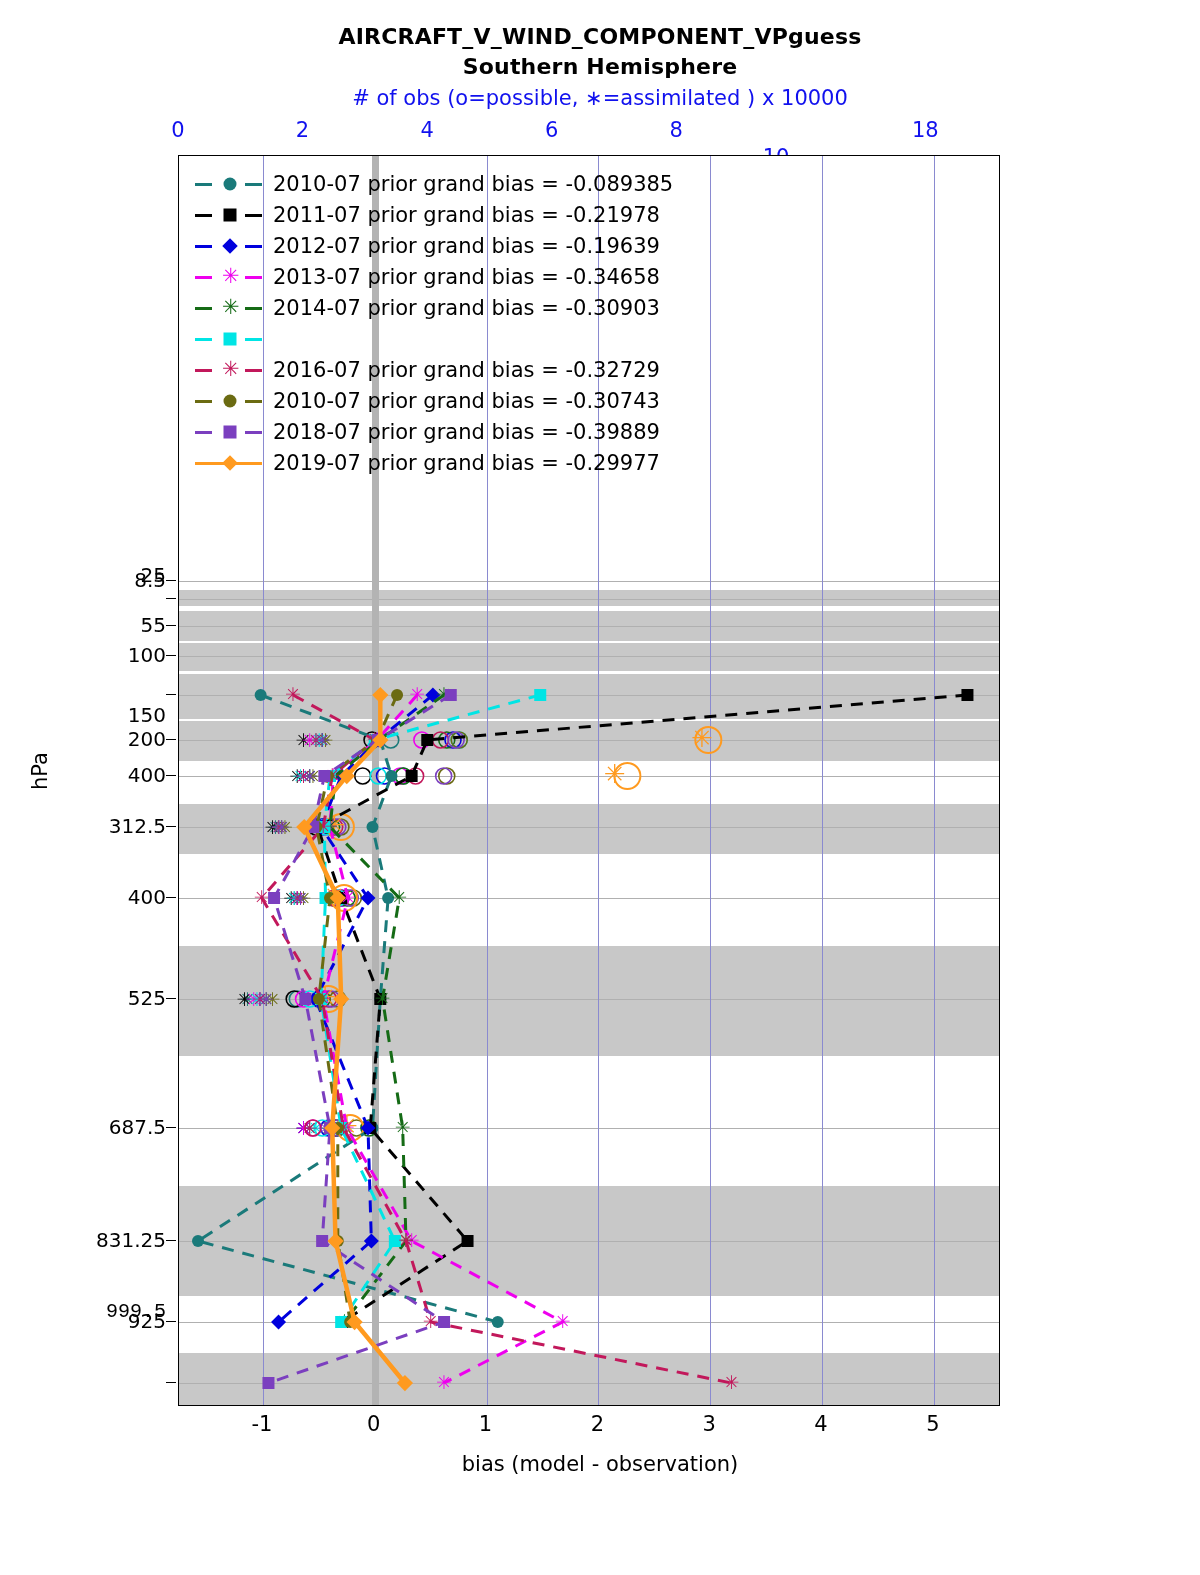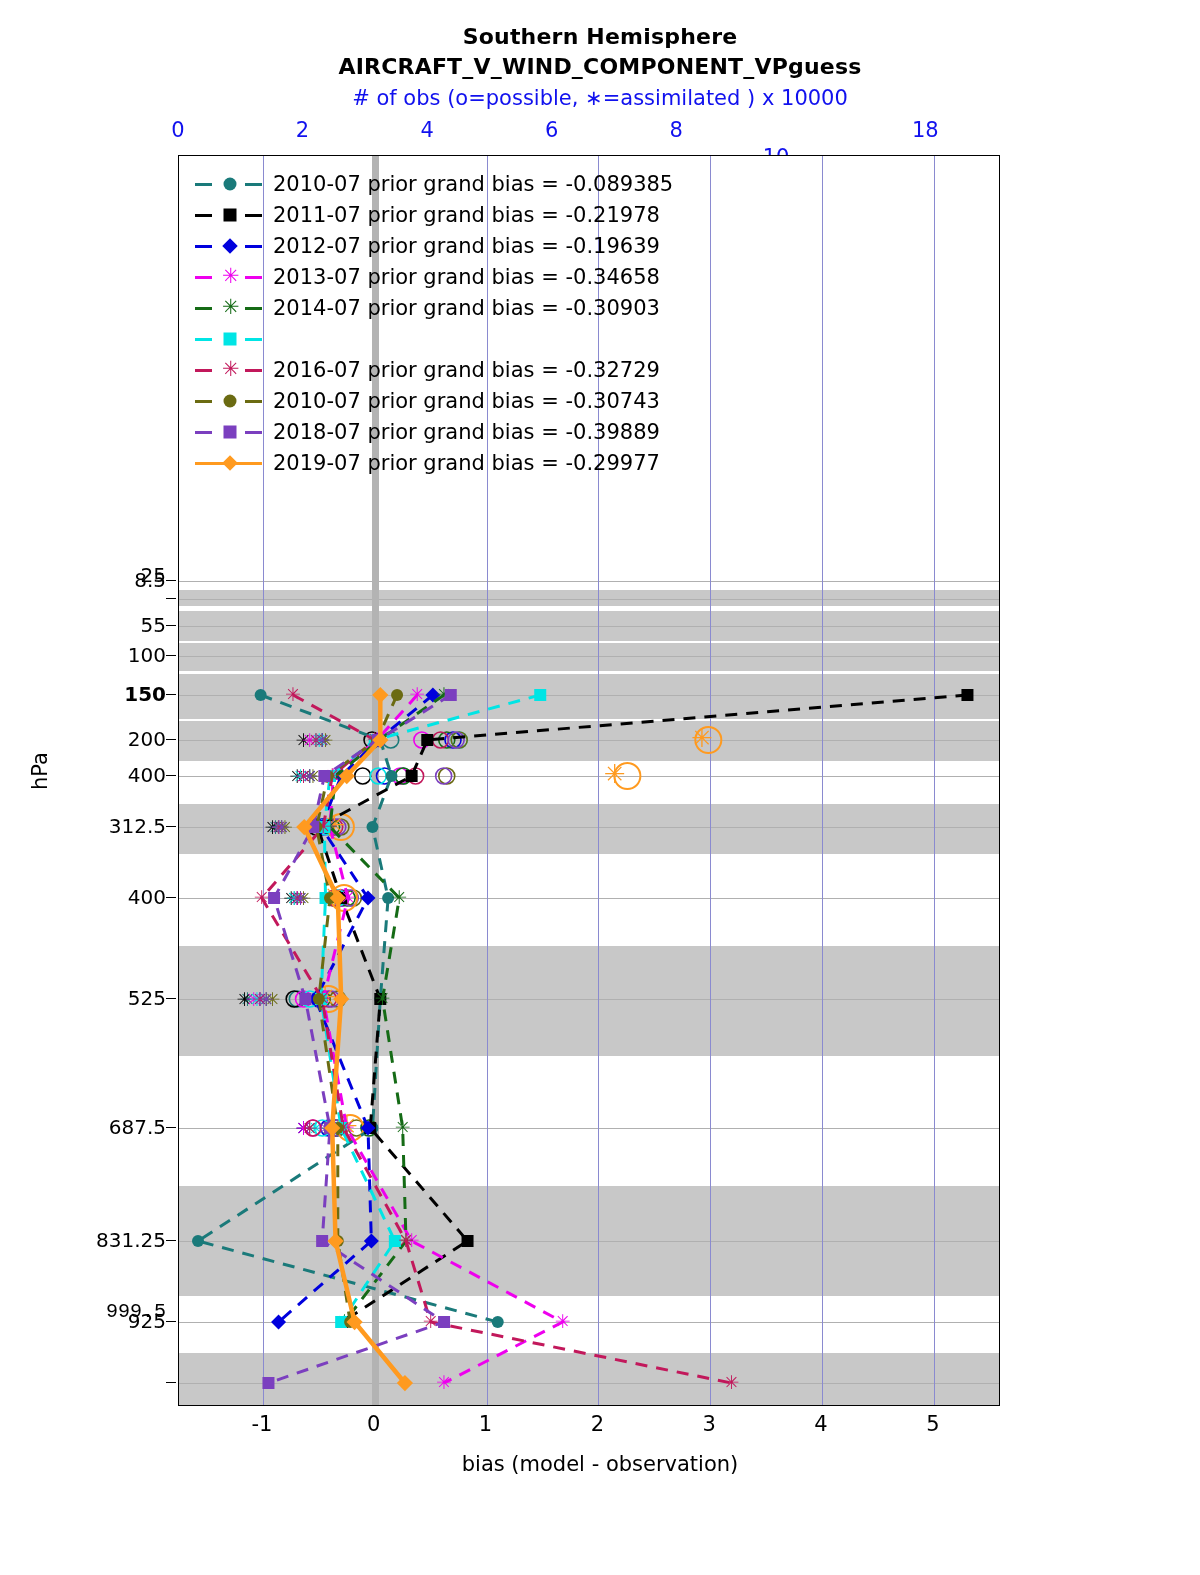--- a/index.html
+++ b/index.html
@@ -201,22 +201,22 @@
     height: 100%;
     overflow: visible;
   }
 </style>
 </head>
 <body>
 
 <div id="stage">
 
   <div class="title-block">
+    <div class="title-line">AIRCRAFT_V_WIND_COMPONENT_VPguess</div>
     <div class="title-line">Southern Hemisphere</div>
-    <div class="title-line">AIRCRAFT_V_WIND_COMPONENT_VPguess</div>
   </div>
 
   <div class="top-axis-label"># of obs (o=possible, ∗=assimilated ) x 10000</div>
   <div class="top-ticks" id="topTicks">
       <div class="top-tick-lab" style="left: 178px;">0</div>
       <div class="top-tick-lab" style="left: 302.545px;">2</div>
       <div class="top-tick-lab" style="left: 427.091px;">4</div>
       <div class="top-tick-lab" style="left: 551.636px;">6</div>
       <div class="top-tick-lab" style="left: 676.182px;">8</div>
       <div class="top-tick-lab" style="left: 776px; margin-top: 27px;">10</div>
@@ -226,21 +226,21 @@
   <div class="y-axis-title">hPa</div>
   <div class="ylabels" id="yLabels">
       <div class="ylab" style="top: 425px;">8.5</div>
       <div class="ytick" style="top: 425px;"></div>
       <div class="ylab" style="top: 420px;">25</div>
       <div class="ytick" style="top: 443px;"></div>
       <div class="ylab" style="top: 470px;">55</div>
       <div class="ytick" style="top: 470px;"></div>
       <div class="ylab" style="top: 500px;">100</div>
       <div class="ytick" style="top: 500px;"></div>
-      <div class="ylab" style="top: 539px; font-weight: bold;">150</div>
+      <div class="ylab" style="top: 560px;">150</div>
       <div class="ytick" style="top: 539px;"></div>
       <div class="ylab" style="top: 584px;">200</div>
       <div class="ytick" style="top: 584px;"></div>
       <div class="ylab" style="top: 620px;">400</div>
       <div class="ytick" style="top: 620px;"></div>
       <div class="ylab" style="top: 671px;">312.5</div>
       <div class="ytick" style="top: 671px;"></div>
       <div class="ylab" style="top: 742px;">400</div>
       <div class="ytick" style="top: 742px;"></div>
       <div class="ylab" style="top: 843px;">525</div>

